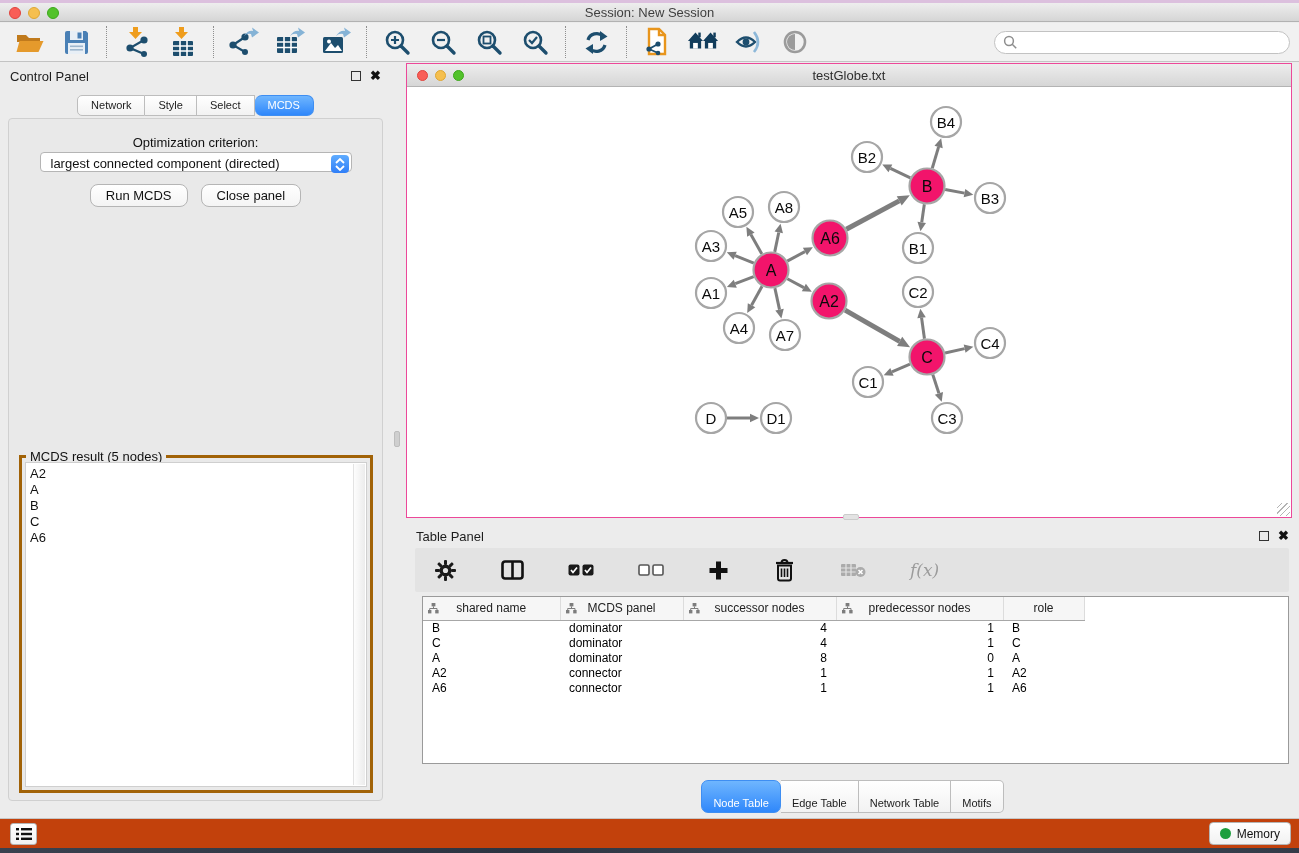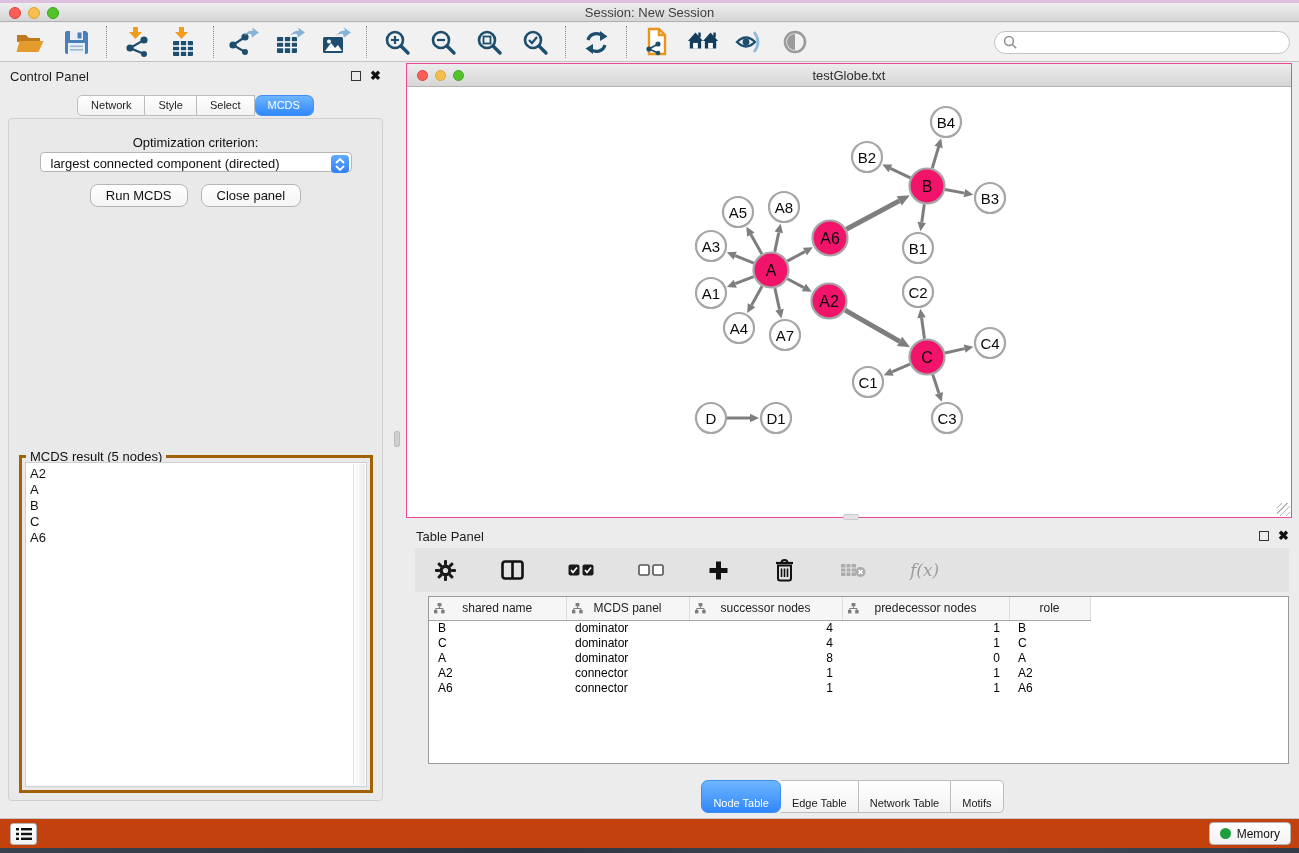--- a/index.html
+++ b/index.html
@@ -83,21 +83,21 @@
   #net-canvas { position:absolute; left:0; right:0; top:24px; bottom:0; background:#fff; }
   #net-grip { position:absolute; right:1px; bottom:1px; width:13px; height:13px;
     background:repeating-linear-gradient(135deg, transparent 0 3px, #b4b4b4 3px 4px); }
   
   #table-panel { position:absolute; left:406px; top:522px; width:893px; height:296px; }
   #tp-toolbar { position:absolute; left:9px; right:10px; top:26px; height:44px;
     background:#e3e3e3; border-radius:2px; display:flex; align-items:center;
     gap:44px; padding-left:19px; }
   .tp-btn { display:flex; align-items:center; justify-content:center; }
   #fx-label { font-family:"DejaVu Serif", serif; font-style:italic; font-size:17px; color:#9b9b9b; }
-  #table-wrap { position:absolute; left:22px; right:10px; top:74px; height:168px;
+  #table-wrap { position:absolute; left:16px; right:10px; top:74px; height:168px;
     background:#fff; border:1px solid #9a9a9a; overflow:hidden; }
   table { border-collapse:collapse; table-layout:fixed; width:100%; }
   th { font-weight:normal; font-size:12px; color:#222; height:23px;
     background:#f6f6f6; border-right:1px solid #dcdcdc; border-bottom:1px solid #a7a7a7;
     position:relative; text-align:center; padding:0 4px; }
   th.filler { background:#fff; border-right:none; border-bottom:none; }
   th .hdr-ic { position:absolute; left:5px; top:6px; }
   td { font-size:12px; color:#000; height:15px; padding:0 9px; white-space:nowrap; overflow:hidden; }
   td.r { text-align:right; }
   #tp-tabs { position:absolute; left:0; right:0; bottom:5px; display:flex; justify-content:center; }

